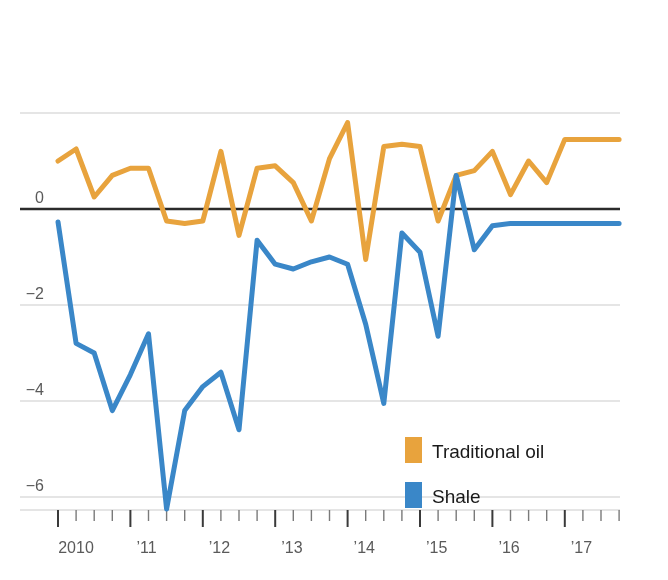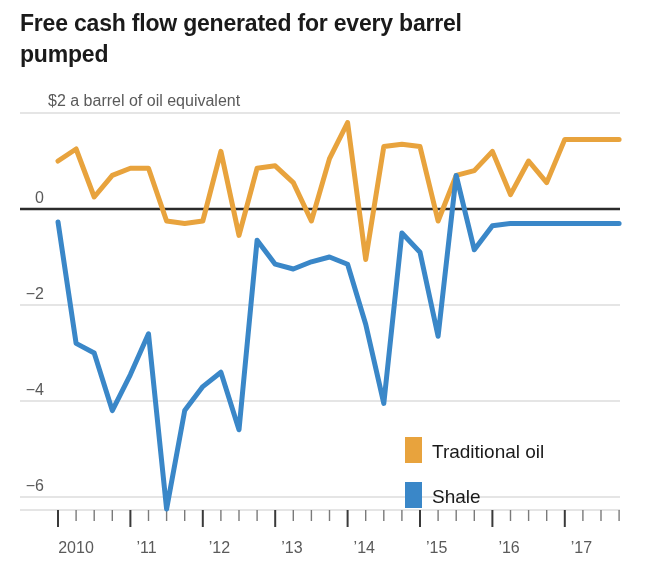--- a/index.html
+++ b/index.html
@@ -59,22 +59,20 @@
     font-size: 19px;
     fill: #1a1a1a;
     font-family: "Liberation Sans", sans-serif;
   }
 </style>
 </head>
 <body>
 
 <div id="chart-figure">
 
-  <div id="chart-title">Free cash flow generated for every barrel pumped</div>
-  <div id="chart-subtitle">$2 a barrel of oil equivalent</div>
 
   <svg id="plot-svg" width="668" height="580">
     <g id="gridlines">
         <line x1="20" x2="620" y1="113" y2="113" stroke="#dcdcdc" stroke-width="1.5"></line>
         <line x1="20" x2="620" y1="305" y2="305" stroke="#dcdcdc" stroke-width="1.5"></line>
         <line x1="20" x2="620" y1="401" y2="401" stroke="#dcdcdc" stroke-width="1.5"></line>
         <line x1="20" x2="620" y1="497" y2="497" stroke="#dcdcdc" stroke-width="1.5"></line>
         <line x1="20" x2="620" y1="510" y2="510" stroke="#dcdcdc" stroke-width="1.5"></line>
       </g>
     <g id="zero-line-group">

